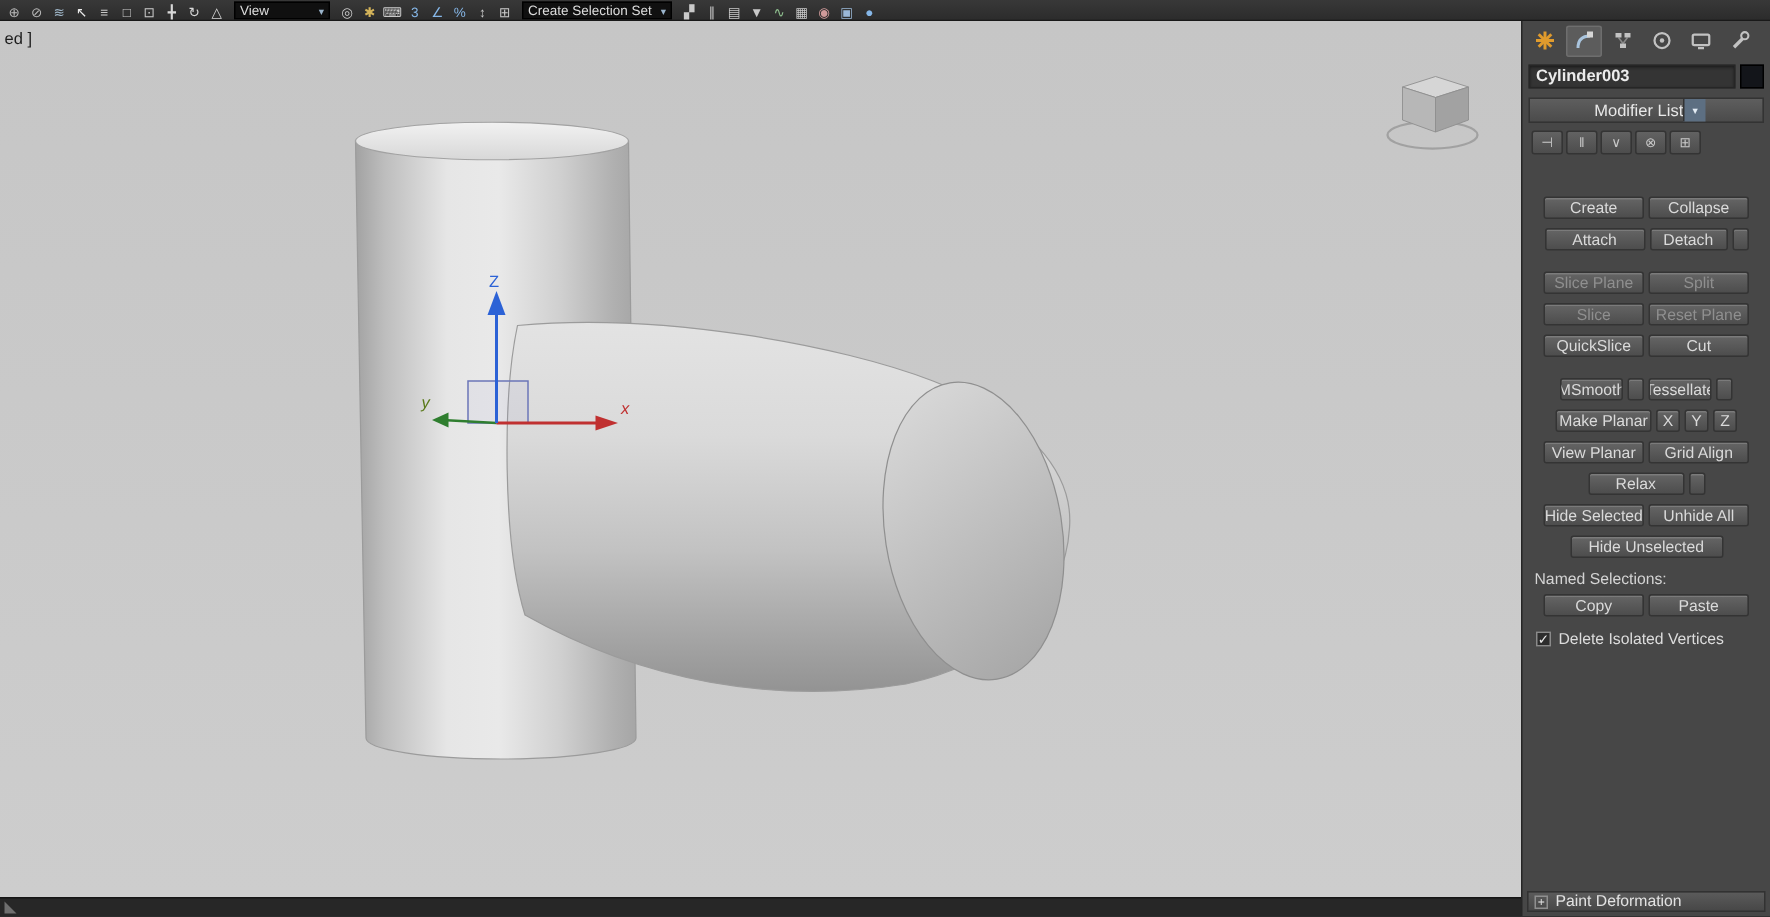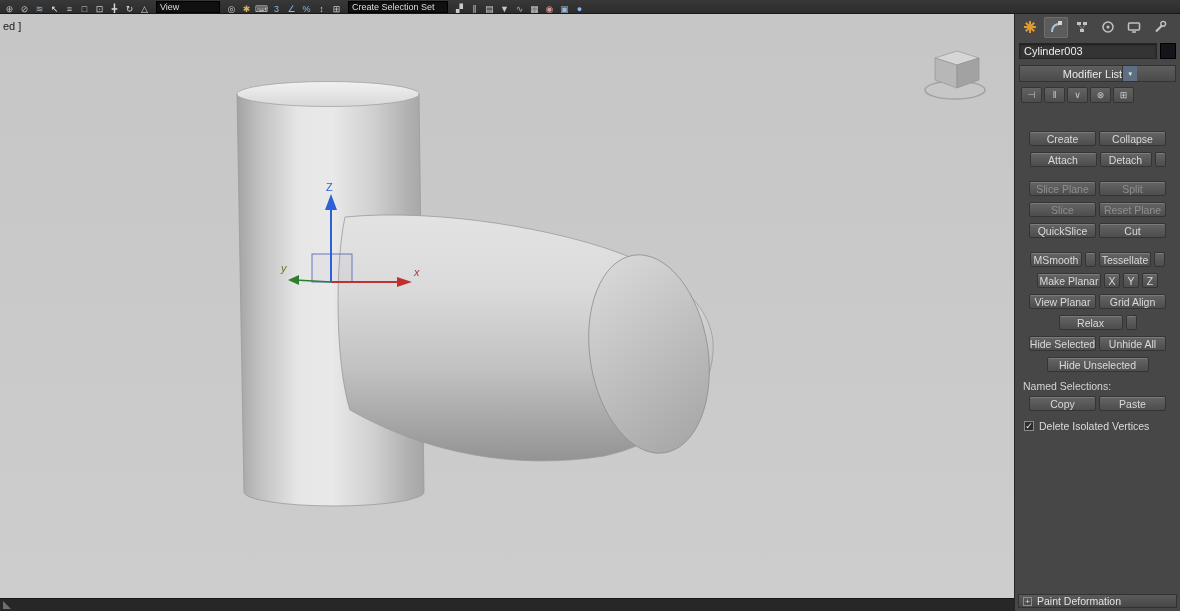--- a/index.html
+++ b/index.html
@@ -2,59 +2,59 @@
 <html><head>
 <meta charset="utf-8">
 <style>
   html,body{margin:0;padding:0;background:#222;}
   *{box-sizing:border-box;}
   .app{width:1180px;height:611px;overflow:hidden;background:#3c3c3c;font-family:"Liberation Sans",sans-serif;position:relative;}
 
   
   .toolbar{height:14px;background:linear-gradient(#383838,#2c2c2c);border-bottom:1px solid #191919;display:flex;align-items:center;padding:0 2px;overflow:hidden;}
   .tbi{display:inline-block;width:15px;text-align:center;font-size:9px;line-height:13px;color:#c9c9c9;cursor:default;}
-  .tb-dd,.tb-combo{height:12px;background:#101010;border:1px solid #000;color:#ddd;font-size:9px;display:flex;align-items:flex-start;justify-content:space-between;padding:0 3px;margin:0 4px;flex-direction:column;}
+  .tb-dd,.tb-combo{height:12px;background:#101010;border:1px solid #000;color:#ddd;font-size:9px;display:flex;align-items:flex-end;justify-content:space-between;padding:0 3px;margin:0 4px;}
   .tb-dd{width:64px;}
   .tb-combo{width:100px;}
   .dd-arrow{font-size:7px;color:#9ab4cc;margin-left:3px;}
 
   
   .content{display:flex;height:597px;}
   .vp-col{flex:1;min-width:0;display:flex;flex-direction:column;}
   .viewport{position:relative;flex:1;overflow:hidden;background:linear-gradient(180deg,#c6c6c6,#cdcdcd);}
   .viewport svg.scene{position:absolute;inset:0;}
   .vp-label{position:absolute;top:6px;left:3px;font-size:11px;color:#1d1d1d;}
   .viewcube{position:absolute;left:905px;top:28px;}
   .statusbar{height:13px;background:#272727;border-top:1px solid #151515;display:flex;align-items:center;}
   .status-tri{width:0;height:0;border-bottom:8px solid #6f6f6f;border-right:8px solid transparent;margin-left:3px;}
 
   
   .panel{width:166px;background:#474747;border-left:1px solid #262626;display:flex;flex-direction:column;color:#ddd;font-size:11px;}
   .tabs{height:26px;display:flex;align-items:center;gap:2px;padding:0 3px;}
   .tab{width:24px;height:21px;display:flex;align-items:center;justify-content:center;border-radius:2px;cursor:default;}
   .tab.active{background:#5c5c5c;box-shadow:inset 0 0 0 1px #6e6e6e;}
-  .name-row{display:flex;gap:3px;margin:3px 4px 0 4px;align-items:center;}
+  .name-row{display:flex;gap:3px;margin:3px 4px 0 4px;align-items:center;font-weight:bold;}
   .name-field{flex:1;height:16px;background:#343434;border:1px solid #262626;box-shadow:inset 0 1px 2px #1d1d1d;color:#ececec;font-size:11px;line-height:14px;padding-left:4px;overflow:hidden;white-space:nowrap;}
   .color-swatch{width:16px;height:16px;background:#13151a;border:1px solid #000;}
   .mod-list{height:17px;margin:6px 4px 0 4px;background:linear-gradient(#5e5e5e,#4b4b4b);border:1px solid #333;display:flex;align-items:center;justify-content:center;padding-left:5px;color:#e8e8e8;}
   .mod-list .arrow-box{width:15px;height:100%;background:#5d6f82;color:#e4edf5;font-size:7px;display:flex;align-items:center;justify-content:center;border-left:1px solid #333;}
   .stack{height:126px;margin:5px 4px 0 4px;background:#3a3a3a;border:1px solid #2c2c2c;box-shadow:inset 0 1px 3px #242424;overflow:hidden;}
   .stk-row{height:16px;display:flex;align-items:center;gap:4px;padding:0 4px;color:#dedede;cursor:default;}
   .stk-row.sel{background:#8c99ad;color:#fff;}
   .bulb{width:8px;height:8px;border-radius:50%;background:radial-gradient(#fbfbe2,#cfcfa8);border:1px solid #77775a;flex:none;}
   .mini{width:7px;height:7px;background:#a8a8a8;border:1px solid #555;flex:none;}
   .stack-tb{height:17px;margin:4px 6px 0 6px;display:flex;gap:2px;align-items:center;}
   .stb{width:21px;height:16px;background:linear-gradient(#626262,#4d4d4d);border:1px solid #343434;border-radius:2px;color:#c9c9c9;font-size:9px;line-height:14px;text-align:center;cursor:default;}
 
   .egeo{display:flex;flex-direction:column;gap:6px;margin-top:28px;padding:0 6px;}
   .row{display:flex;justify-content:center;align-items:center;gap:3px;}
   .grp{margin-top:8px;}
   .btn{height:15px;font-size:10.5px;color:#dadada;background:linear-gradient(#656565,#4d4d4d);border:1px solid #343434;border-radius:2px;box-shadow:inset 0 1px 0 rgba(255,255,255,.15);display:flex;align-items:center;justify-content:center;cursor:default;white-space:nowrap;overflow:hidden;}
   .btn.dis{color:#8f8f8f;}
-  .w67{width:67px;}.w52{width:52px;}.w54{width:52px;}.w62{width:64px;}.w15{width:16px;}.w100{width:102px;}
+  .w67{width:67px;}.w52{width:52px;}.w54{width:42px;}.w62{width:64px;}.w15{width:16px;}.w100{width:102px;}
   .wbox{width:11px;font-size:8px;padding:0;}
   .sect-label{color:#d4d4d4;font-size:10.5px;text-align:left;padding-left:2px;margin-top:2px;}
   .cb-row{display:flex;align-items:center;gap:5px;margin-top:3px;padding-left:3px;}
   .cb{width:10px;height:10px;background:#2d2d2d;border:1px solid #8a8a8a;color:#ececec;font-size:9px;line-height:9px;text-align:center;flex:none;}
   .cb-label{font-size:10.5px;color:#dcdcdc;}
   .panel-spacer{flex:1;}
   .paint-bar{height:14px;margin:2px 3px 3px 3px;background:linear-gradient(#5b5b5b,#474747);border:1px solid #323232;display:flex;align-items:center;gap:5px;padding:0 4px;font-size:10.5px;color:#e2e2e2;}
   .plus-box{width:9px;height:9px;border:1px solid #8f8f8f;color:#e2e2e2;font-size:8px;line-height:8px;text-align:center;flex:none;}
 </style>
 </head>

